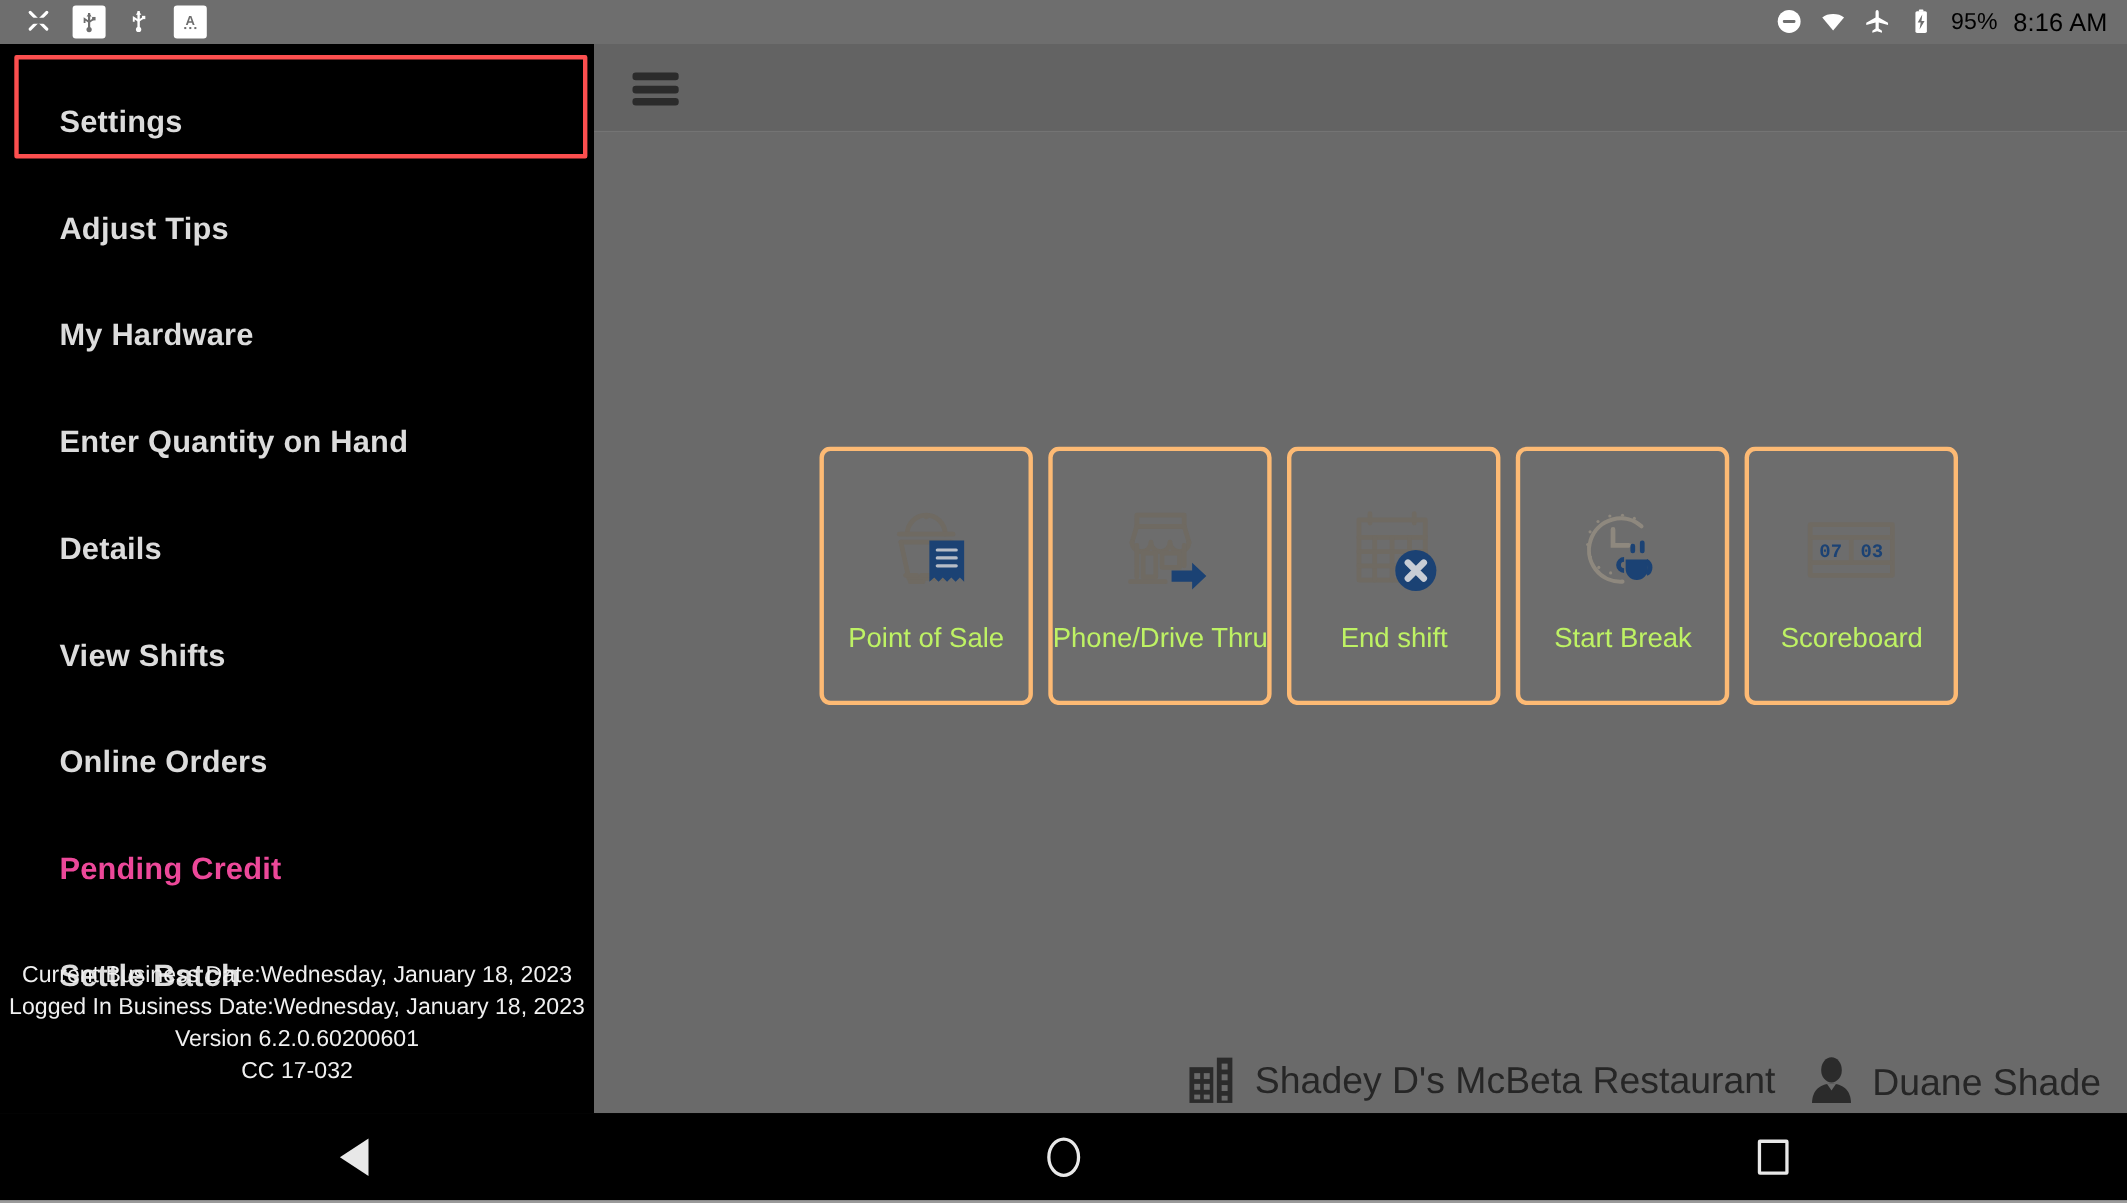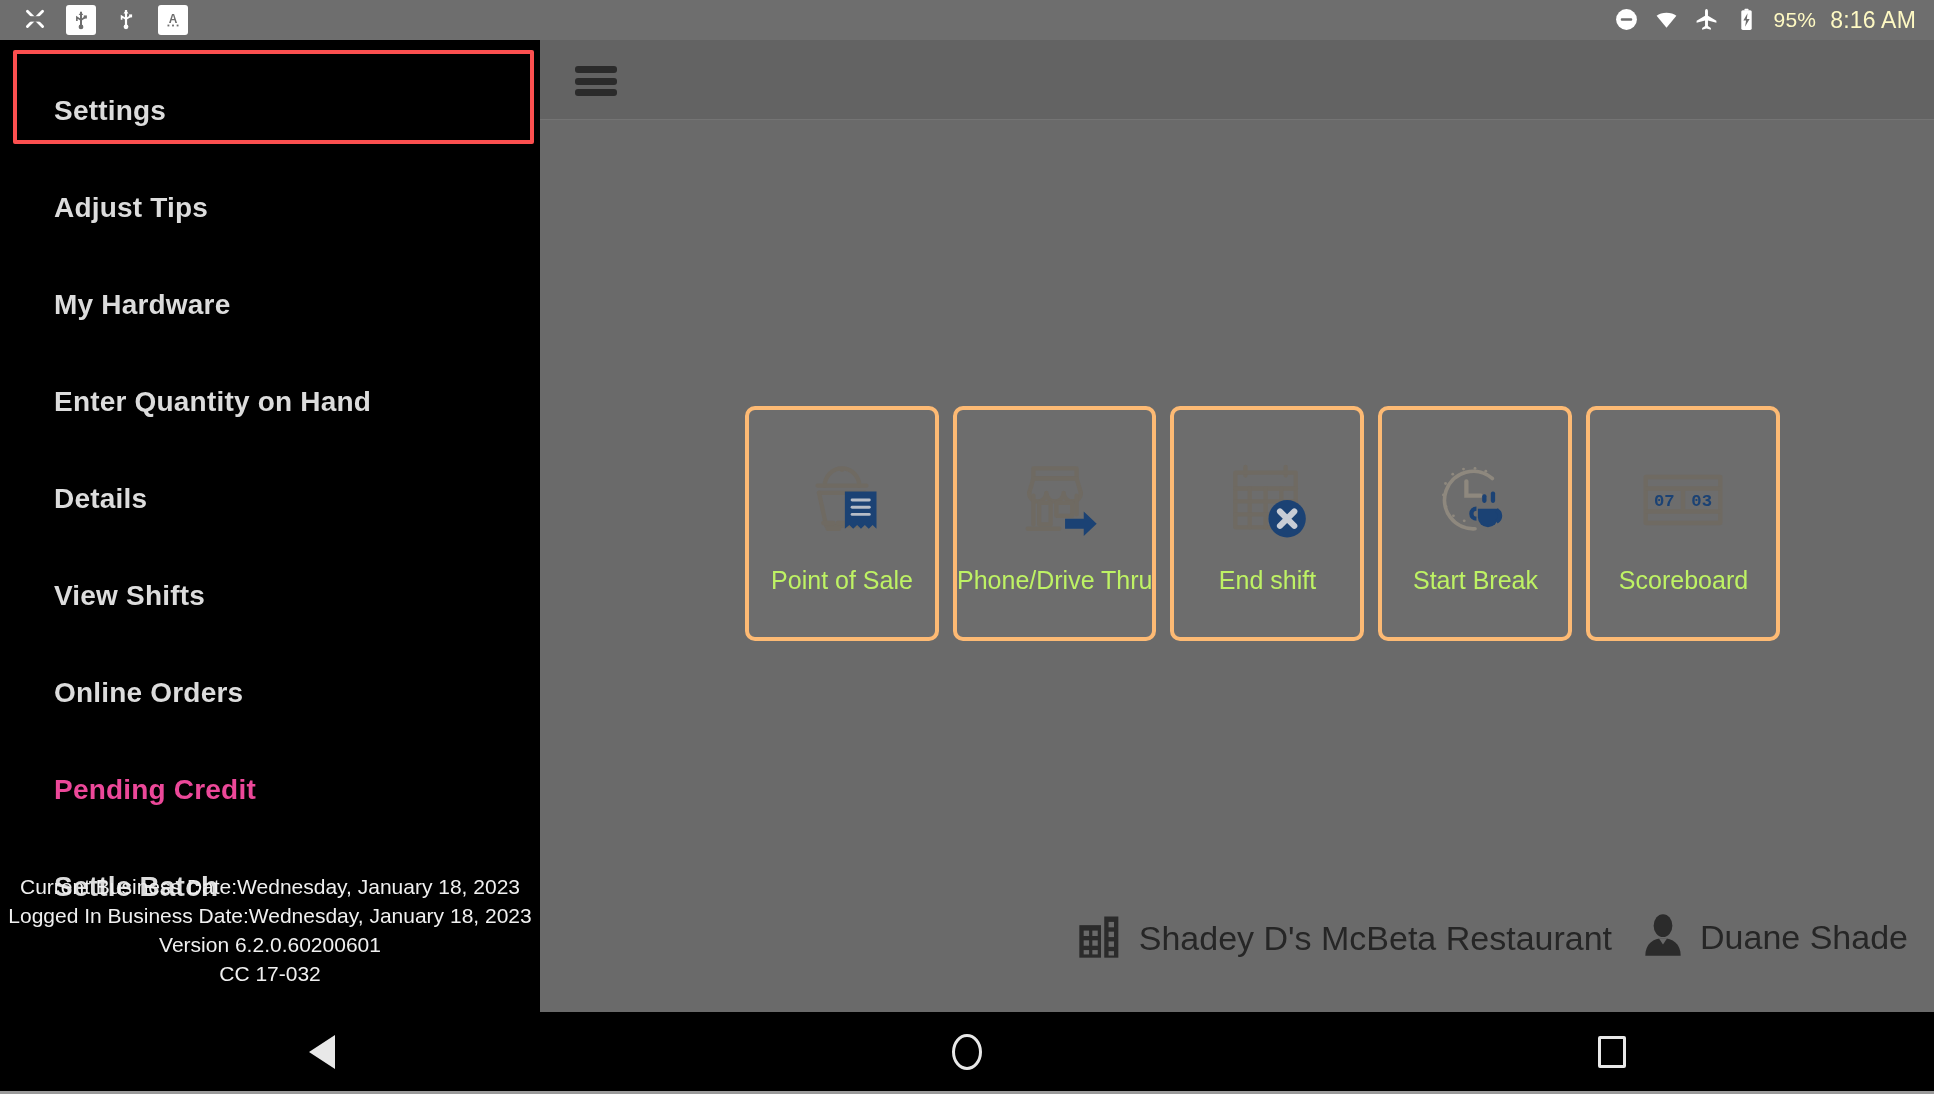--- a/index.html
+++ b/index.html
@@ -30,21 +30,21 @@
   }
   .sb-left { display: flex; align-items: center; gap: 18px; }
   .sb-right { display: flex; align-items: center; gap: 14px; }
   .sb-icon { width: 26px; height: 26px; display: block; }
   .sb-icon-box {
     width: 30px; height: 30px;
     background: #fff; border-radius: 3px;
     display: flex; align-items: center; justify-content: center;
   }
   .sb-text {
-    color: #fef9c3;
+    color: #000000;
     font-size: 21px;
     letter-spacing: 0.2px;
     white-space: nowrap;
   }
   .sb-time { font-size: 23px; }
 
   
   .app {
     position: absolute;
     top: 40px; left: 0;
@@ -101,29 +101,29 @@
   }
   .tile-label {
     color: #bef264;
     font-size: 25px;
     white-space: nowrap;
   }
 
   
   .bottominfo {
     position: absolute;
-    left: 540px;
+    left: 526px;
     top: 870px;
     width: 1394px;
     height: 102px;
     display: flex;
-    align-items: flex-start;
+    align-items: flex-end;
     justify-content: flex-end;
     gap: 26px;
-    padding-right: 26px;
+    padding-right: 10px;
   }
   .binfo-group { display: flex; align-items: center; gap: 12px; }
   .binfo-text {
     color: #262626;
     font-size: 34px;
     white-space: nowrap;
   }
 
   
   .drawer {

